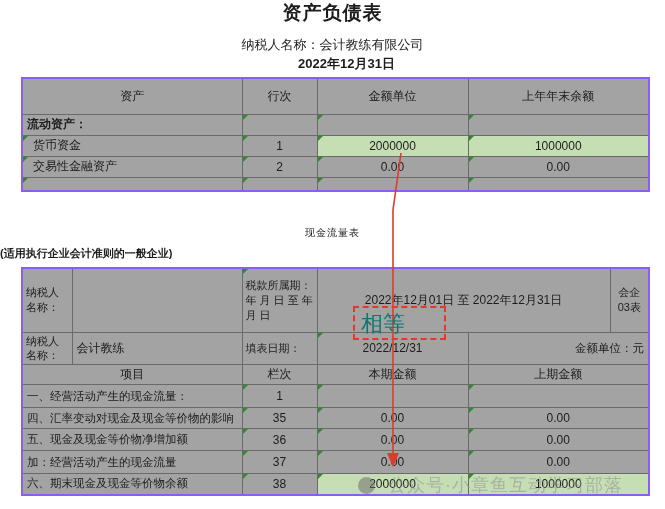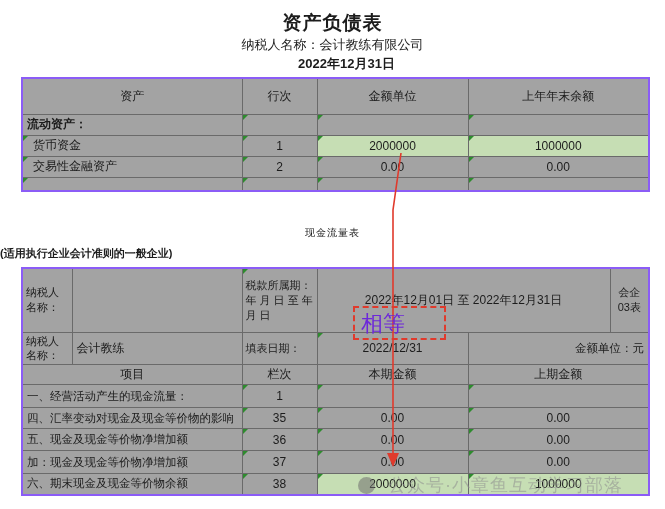--- a/index.html
+++ b/index.html
@@ -1,20 +1,20 @@
 <!DOCTYPE html>
 <html><head>
 <meta charset="utf-8">
 <style>
   html,body{margin:0;padding:0;background:#ffffff;}
   .page{position:relative;width:665px;height:509px;background:#fff;
         font-family:"Liberation Sans",sans-serif;color:#1c1c1c;overflow:hidden;}
 
   
-  .bs-title{position:absolute;top:10px;left:0;width:665px;text-align:center;
+  .bs-title{position:absolute;top:0;left:0;width:665px;text-align:center;
             font-size:19px;font-weight:bold;letter-spacing:1px;}
   .bs-tax{position:absolute;top:36px;left:0;width:665px;text-align:center;font-size:13px;}
   .bs-date{position:absolute;top:55px;left:0;width:665px;text-align:center;
            font-size:13px;font-weight:bold;padding-left:28px;box-sizing:border-box;}
   .cf-title{position:absolute;top:226px;left:0;width:665px;text-align:center;
             font-size:10px;font-weight:normal;letter-spacing:1px;}
   .cf-sub{position:absolute;top:246px;left:0;width:665px;text-align:left;
           font-size:11px;font-weight:bold;}
 
   
@@ -33,21 +33,21 @@
   .sm{font-size:11px;white-space:normal;line-height:1.35;padding:1px 3px;}
   .green{background:#c6deb4;}
   .yellow{background:#ffff00;}
   .tri::before{content:"";position:absolute;top:0;left:0;width:0;height:0;
                border-top:5px solid #2e8b2e;border-right:5px solid transparent;}
 
   
   .overlay{position:absolute;left:0;top:0;width:665px;height:509px;
            pointer-events:none;z-index:5;}
   .equal-box{position:absolute;left:353px;top:306px;width:93px;height:34px;
-             border:2px dashed #e03a2c;color:#6d28d9;font-size:22px;line-height:32px;
+             border:2px dashed #e03a2c;color:#0f766e;font-size:22px;line-height:32px;
              padding-left:6px;box-sizing:border-box;z-index:6;background:transparent;}
 
   
   .watermark{position:absolute;left:358px;top:473px;display:flex;align-items:center;
              gap:13px;opacity:0.55;z-index:7;pointer-events:none;}
   .wm-circle{width:17px;height:17px;border-radius:50%;background:#6f6f6f;flex:0 0 auto;}
   .wm-text{font-size:18px;color:#8f8f8f;letter-spacing:1px;white-space:nowrap;}
 </style>
 </head>
 <body>
@@ -144,21 +144,21 @@
       <td class="tc tri">0.00</td>
       <td colspan="2" class="tc tri">0.00</td>
     </tr>
     <tr class="h22">
       <td colspan="2" class="tl item">五、现金及现金等价物净增加额</td>
       <td class="tc tri">36</td>
       <td class="tc tri">0.00</td>
       <td colspan="2" class="tc tri">0.00</td>
     </tr>
     <tr class="h23">
-      <td colspan="2" class="tl item">加：现金及现金等价物净增加额</td>
+      <td colspan="2" class="tl item">加：经营活动产生的现金流量</td>
       <td class="tc tri">37</td>
       <td class="tc tri">0.00</td>
       <td colspan="2" class="tc tri">0.00</td>
     </tr>
     <tr class="h21">
       <td colspan="2" class="tl item">六、期末现金及现金等价物余额</td>
       <td class="tc tri">38</td>
       <td class="tc green tri">2000000</td>
       <td colspan="2" class="tc green tri">1000000</td>
     </tr>

